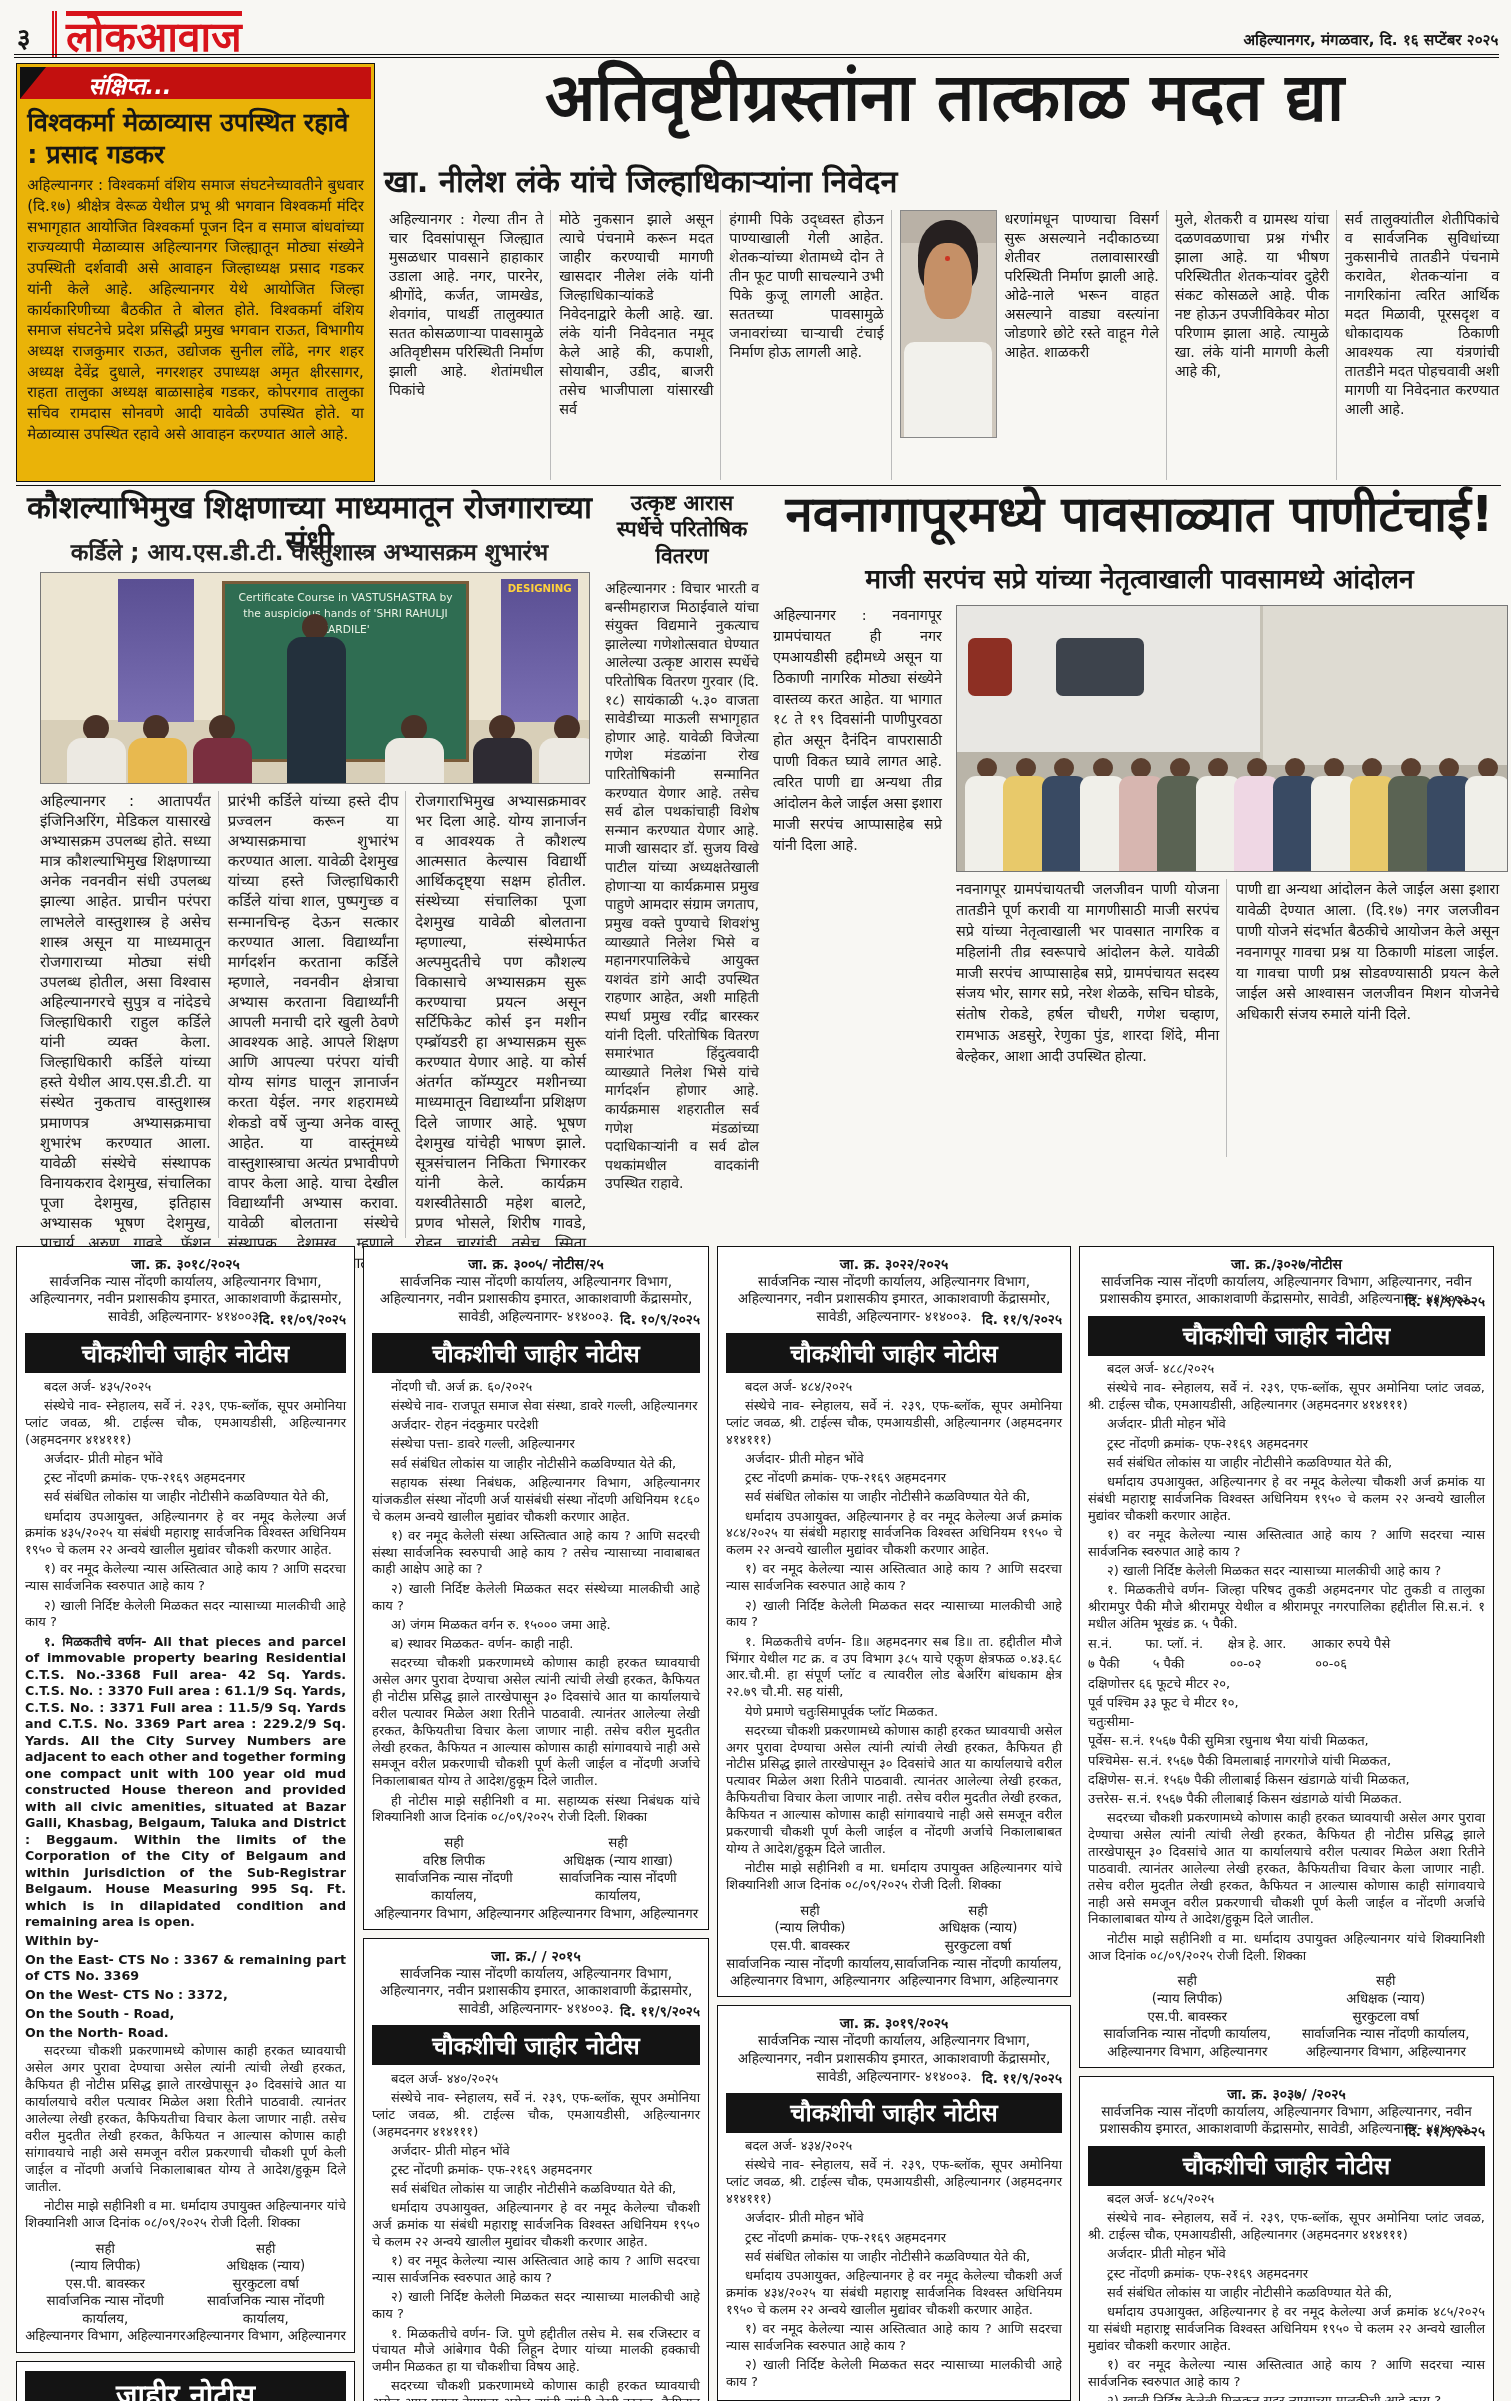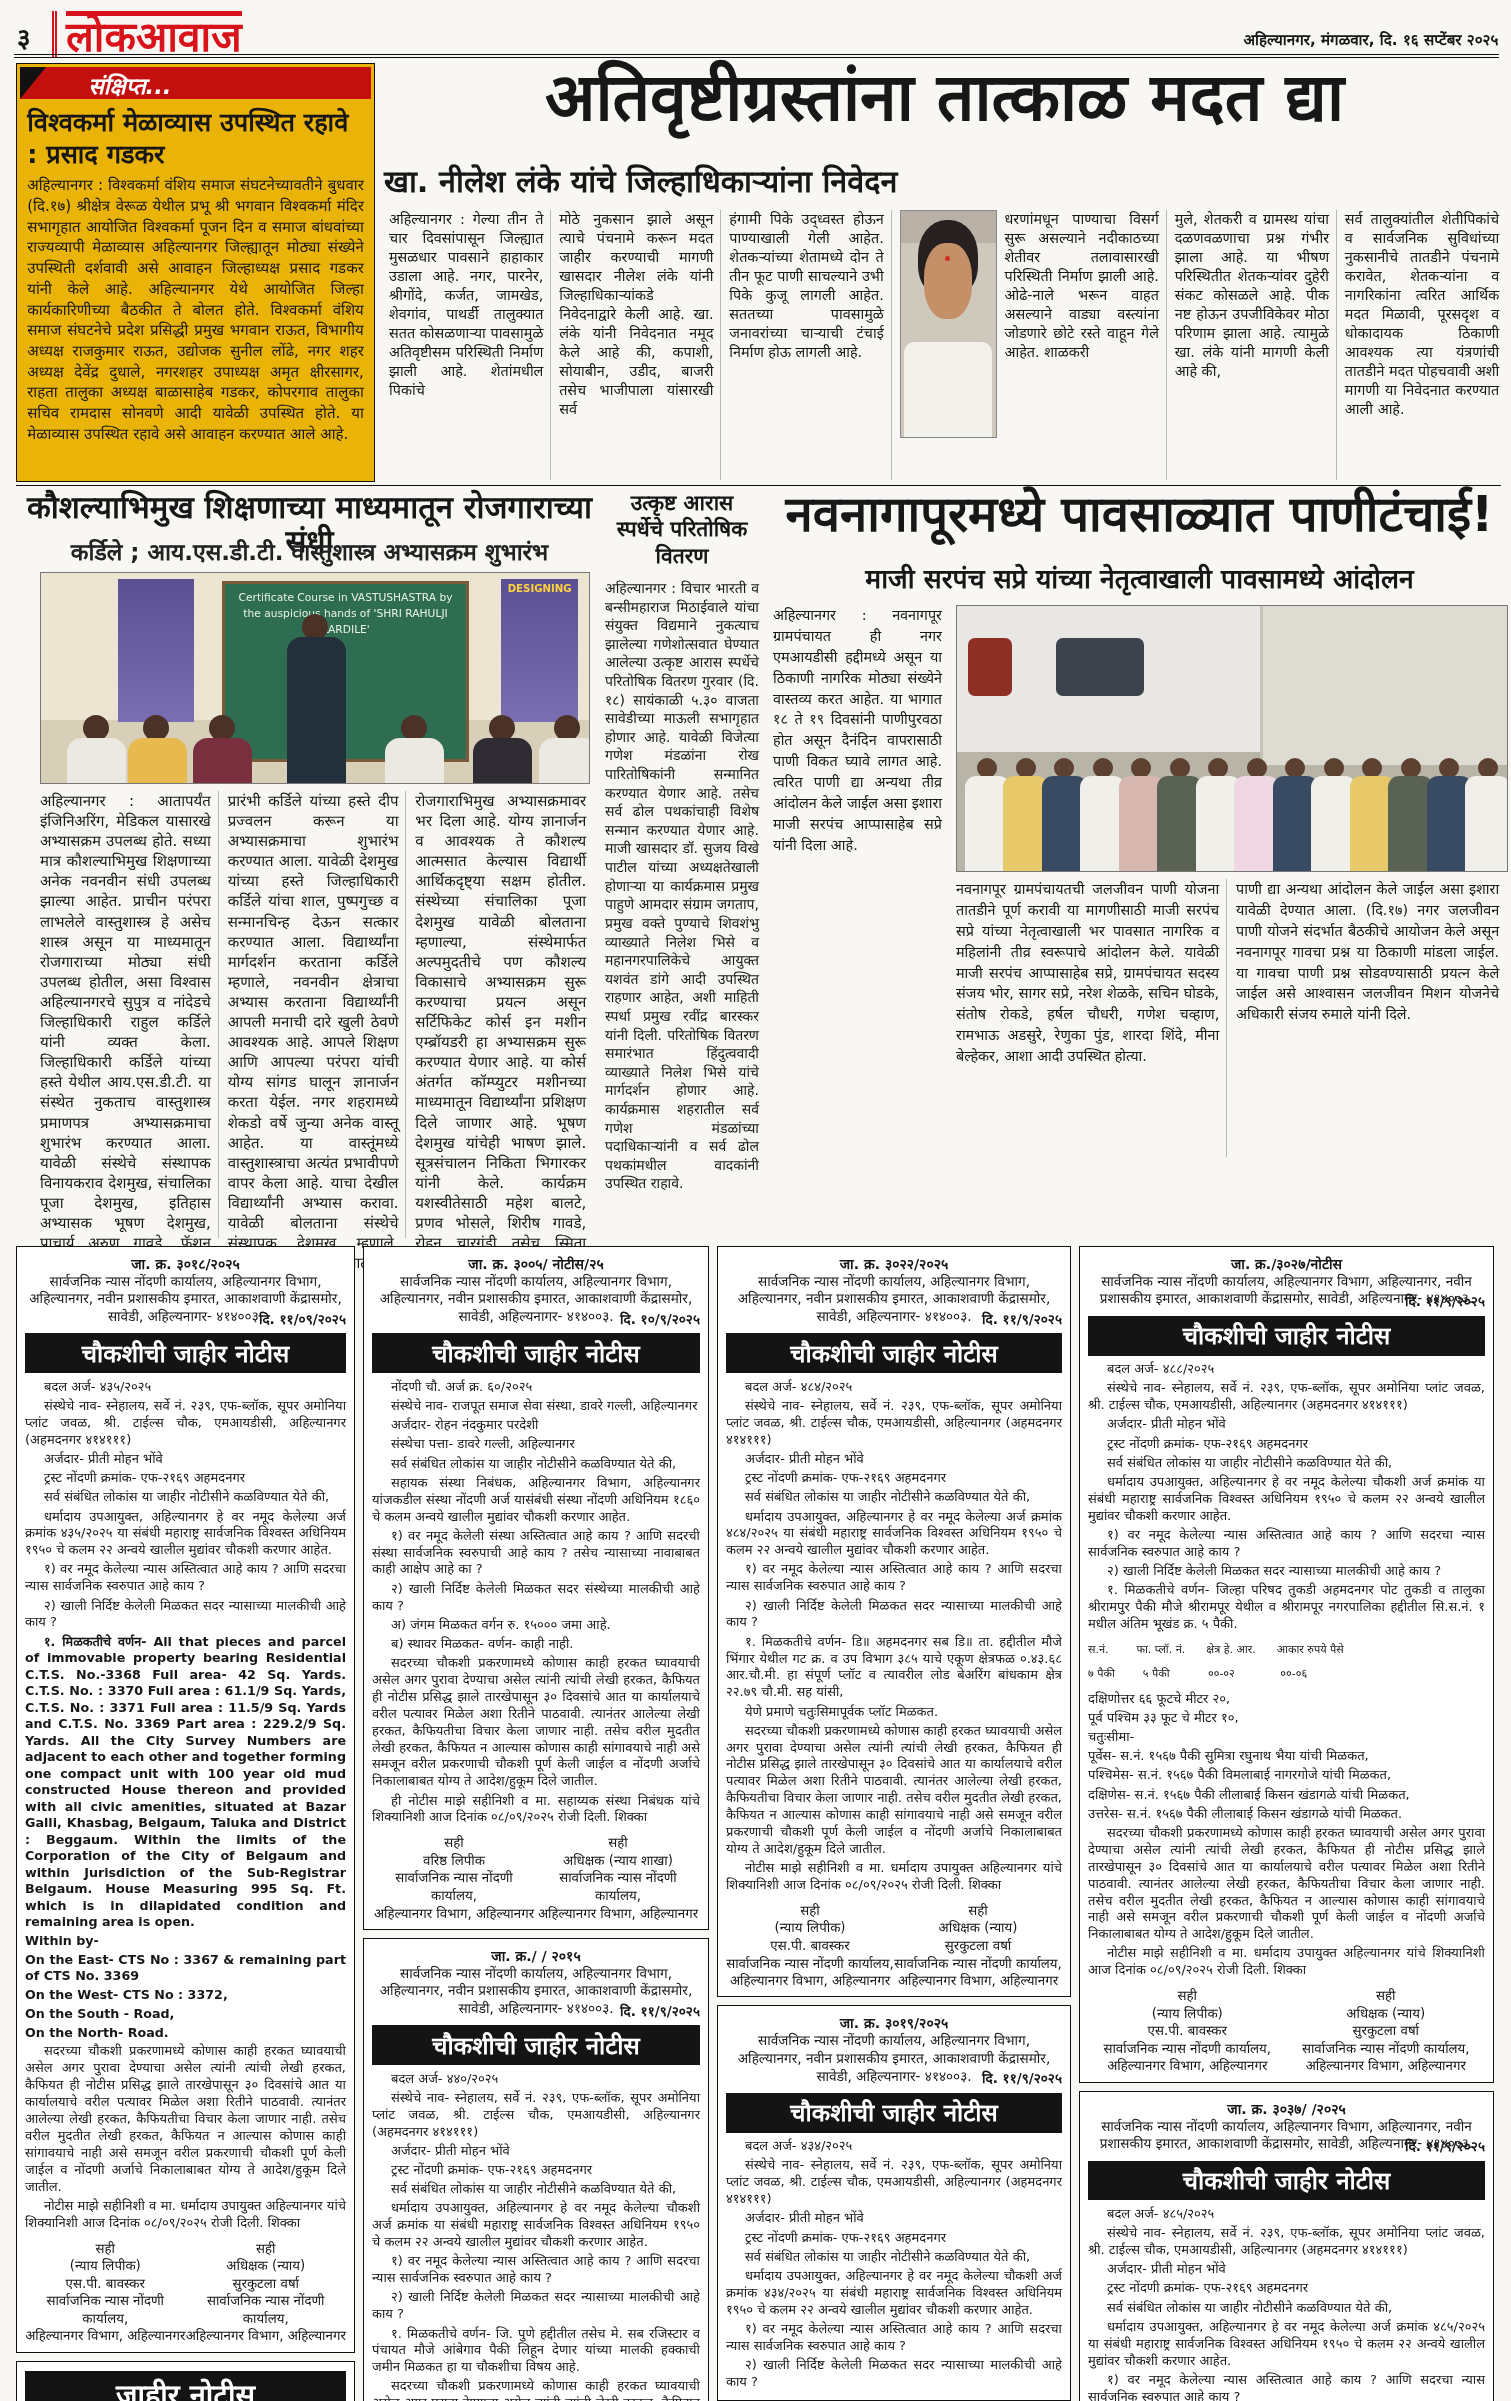--- a/index.html
+++ b/index.html
@@ -80,21 +80,21 @@
   .ncol.a{width:339px;} .ncol.b{width:346px;} .ncol.c{width:354px;} .ncol.d{width:415px;}
   .nbox{border:1.7px solid #111;background:#fff;padding:6.8px 8px;}
   .nref{font-size:14px;text-align:center;font-weight:bold;}
   .noffice{font-size:13.6px;line-height:1.3;text-align:center;}
   .ndate{font-size:13.6px;text-align:right;font-weight:bold;margin-top:-17px;}
   .nband{background:#141414;color:#fff;font-size:24px;font-weight:bold;text-align:center;
          margin:5.6px 0;padding:2.3px 0 4.5px 0;}
   .nbody p{font-size:13px;line-height:1.3;text-align:justify;margin:2.3px 0;text-indent:19px;}
   .nbody p.ni{text-indent:0;}
   .nbody p.en{font-weight:bold;font-size:12.7px;}
-  .ntab{font-size:11px;line-height:1.4;white-space:pre-wrap;margin:9px 0;}
+  .ntab{font-size:13px;line-height:1.4;white-space:pre-wrap;margin:2px 0;}
   .nsig{display:flex;margin-top:8px;}
   .nsig div{flex:1;text-align:center;font-size:13.3px;line-height:1.32;}
   
   .pn-band{background:#141414;color:#fff;font-size:29px;font-weight:bold;text-align:center;
            margin:2.3px 0 6.8px 0;padding:3.4px 0 5.6px 0;}
 </style>
 </head>
 <body>
 
 <div id="sheet">

